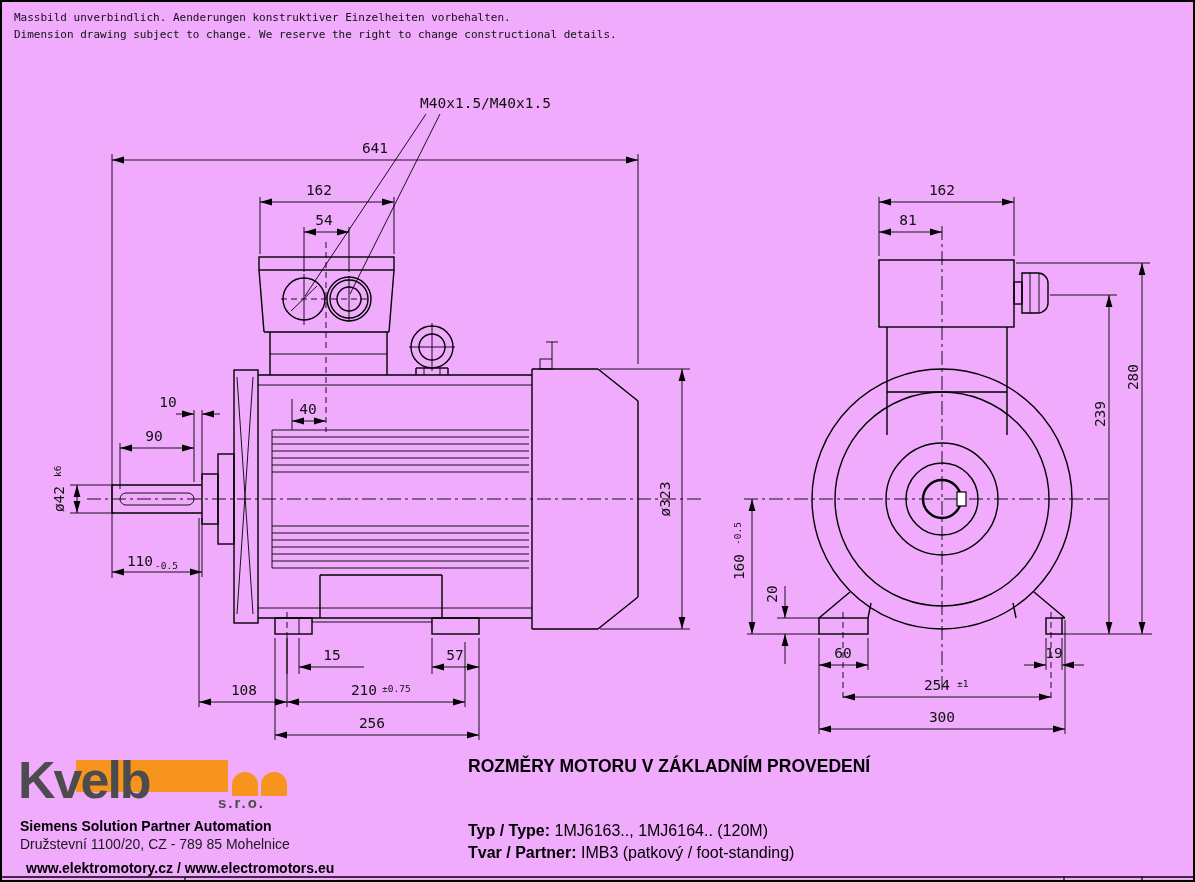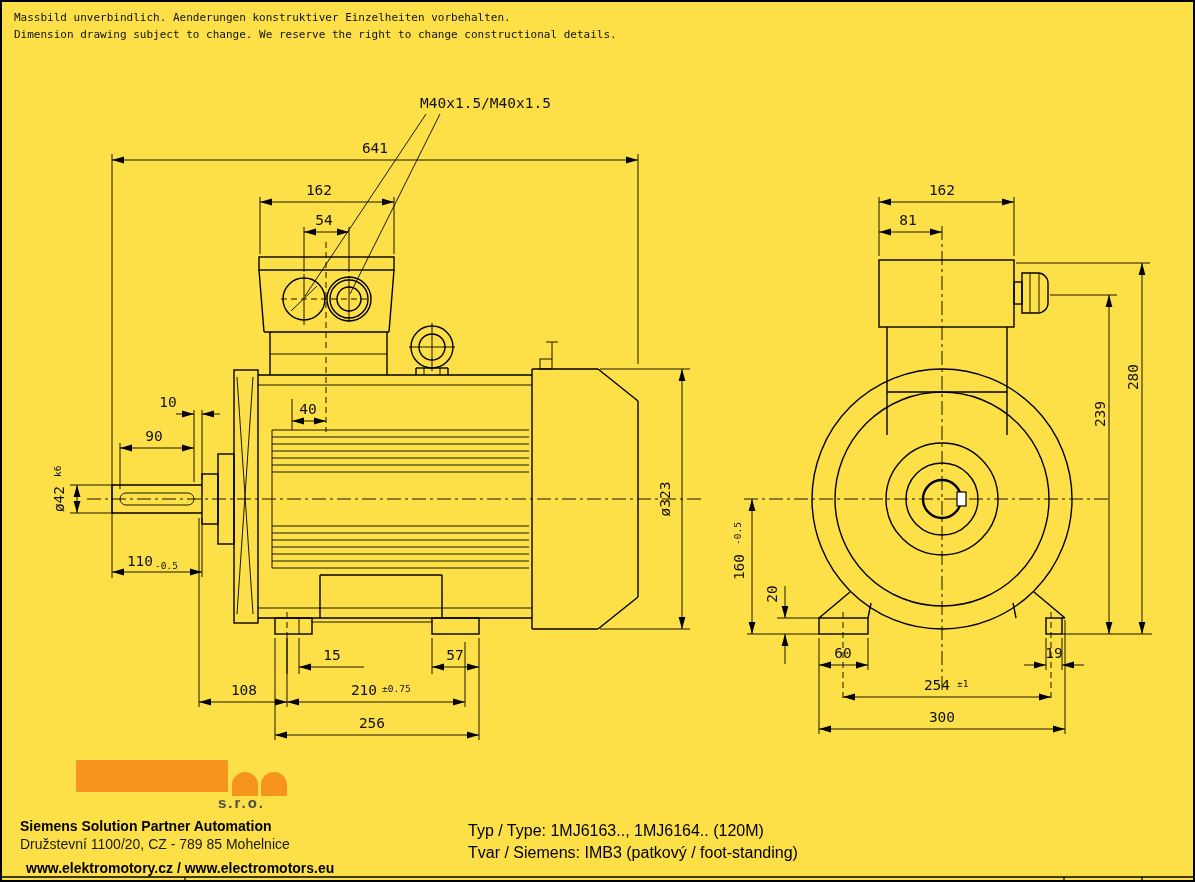--- a/index.html
+++ b/index.html
@@ -1,16 +1,16 @@
 <!DOCTYPE html>
 <html><head>
 <meta charset="utf-8">
 <style>
   html,body{margin:0;padding:0;background:#e8e8e8;}
-  #sheet{position:relative;width:1195px;height:882px;background:#fde047;
+  #sheet{position:relative;width:1195px;height:882px;background:#f0abfc;
          border:2px solid #000;box-sizing:border-box;overflow:hidden;
          font-family:"Liberation Sans",sans-serif;}
   #cad{position:absolute;left:0;top:0;width:1195px;height:882px;}
   .ol{stroke:#000;stroke-width:1.4;fill:none;}           
   .tl{stroke:#000;stroke-width:0.9;fill:none;}           
   .cl{stroke:#000;stroke-width:0.9;fill:none;stroke-dasharray:14 4 3 4;} 
   .hd{stroke:#000;stroke-width:0.9;fill:none;stroke-dasharray:6 4;}      
   .dt{font:14.5px "DejaVu Sans Mono",monospace;fill:#111;}
   .dts{font:9.5px "DejaVu Sans Mono",monospace;fill:#111;}
   #disclaimer{position:absolute;left:12px;top:7px;
@@ -24,21 +24,21 @@
   .logo-text{position:absolute;left:0;top:-6px;font:bold 52px "Liberation Sans",sans-serif;
         color:#4C4C4E;letter-spacing:-2px;}
   .logo-sro{position:absolute;left:200px;top:38px;font:bold 15px "Liberation Sans",sans-serif;
         color:#4C4C4E;letter-spacing:2px;}
   .f-line1{position:absolute;left:18px;top:68px;font:bold 14px "Liberation Sans",sans-serif;color:#000;}
   .f-line2{position:absolute;left:18px;top:86px;font:14px "Liberation Sans",sans-serif;color:#1a1a1a;}
   .f-line3{position:absolute;left:24px;top:110px;font:bold 14px "Liberation Sans",sans-serif;color:#000;}
   .tb-title1{position:absolute;left:466px;top:6px;font:bold 17.5px "Liberation Sans",sans-serif;color:#000;}
   .tb-title2{position:absolute;left:466px;top:28px;font:bold 17.5px "Liberation Sans",sans-serif;color:#000;}
   .tb-row{position:absolute;left:466px;font:16px "Liberation Sans",sans-serif;color:#000;}
-  .tb-row b{font-weight:normal;margin-top:44px;}
+  .tb-row b{font-weight:bold;margin-top:44px;}
 </style>
 </head>
 <body>
 
 <div id="sheet">
 
   <div id="disclaimer"><span>Massbild unverbindlich. Aenderungen konstruktiver Einzelheiten vorbehalten.</span>
 <span>Dimension drawing subject to change. We reserve the right to change constructional details.</span></div>
 
   <svg id="cad" viewBox="0 0 1195 882">
@@ -303,23 +303,25 @@
       <line x1="1062" y1="875" x2="1062" y2="882" stroke="#000" stroke-width="1.2"></line>
       <line x1="1140" y1="875" x2="1140" y2="882" stroke="#000" stroke-width="1.2"></line>
     </g>
   </svg>
 
   <div id="footer">
     <div class="logo-wrap">
       <div class="logo-orange"></div>
       <div class="hump" style="left:214px;"></div>
       <div class="hump" style="left:243px;"></div>
+      <div class="logo-text">Kvelb</div>
       <div class="logo-sro">s.r.o.</div>
     </div>
     <div class="f-line1">Siemens Solution Partner Automation</div>
     <div class="f-line2">Družstevní 1100/20, CZ - 789 85 Mohelnice</div>
     <div class="f-line3">www.elektromotory.cz / www.electromotors.eu</div>
 
+    <div class="tb-title1">ROZMĚRY MOTORU V ZÁKLADNÍM PROVEDENÍ</div>
     <div class="tb-row" style="top:72px;"><b>Typ / Type:</b><span> 1MJ6163.., 1MJ6164.. (120M)</span></div>
-    <div class="tb-row" style="top:94px;"><b>Tvar / Siemens:</b><span> IMB3 (patkový / foot-standing)</span></div>
+    <div class="tb-row" style="top:94px;"><b>Tvar / Partner:</b><span> IMB3 (patkový / foot-standing)</span></div>
   </div>
 
 </div>
 
 </body></html>

